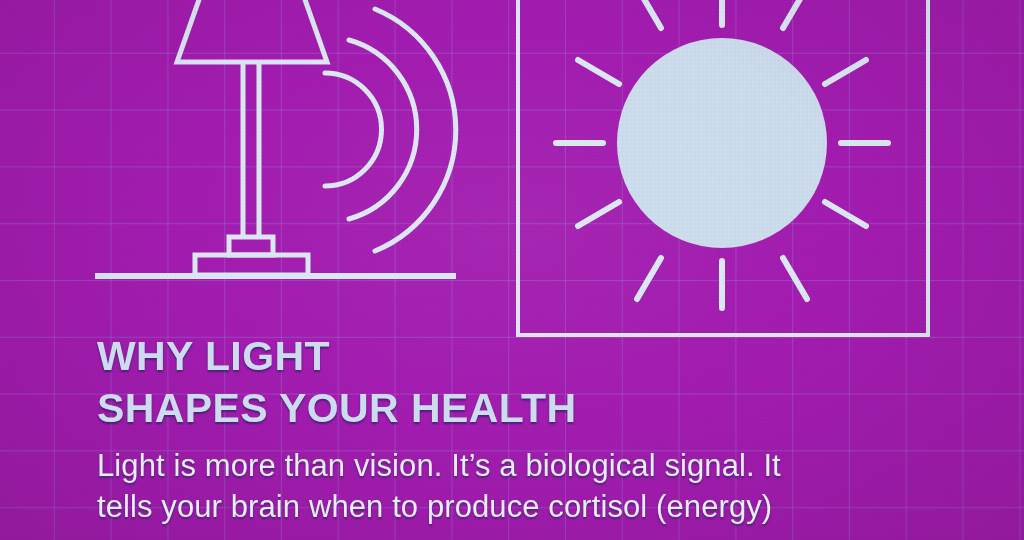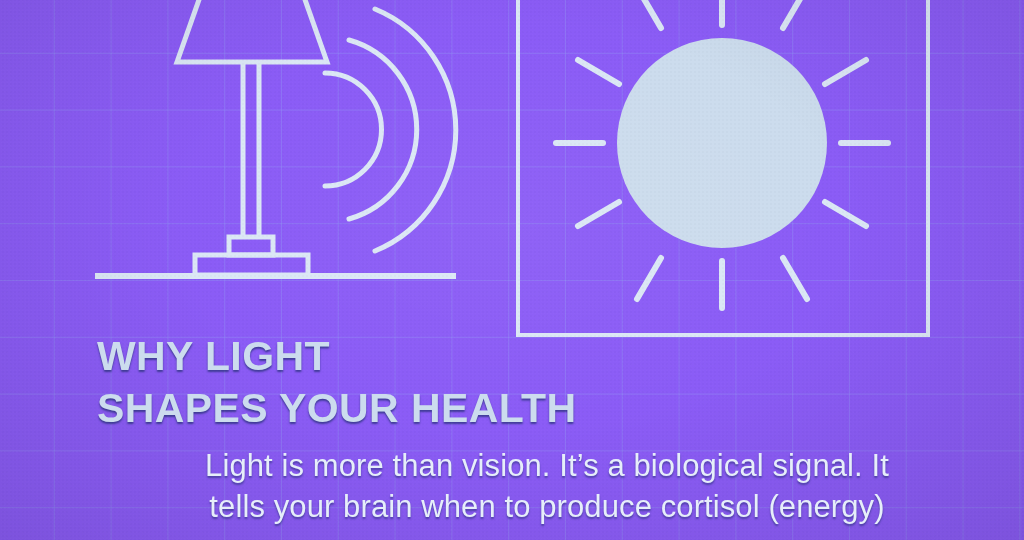--- a/index.html
+++ b/index.html
@@ -5,21 +5,21 @@
   html, body {
     margin: 0;
     padding: 0;
     background: #0d3f7d;
   }
   #stage {
     position: relative;
     width: 1024px;
     height: 540px;
     overflow: hidden;
-    background-color: #8b5cf6;
+    background-color: #a21caf;
     font-family: "Liberation Sans", sans-serif;
   }
 
   
   #grid {
     position: absolute;
     inset: 0;
     background-image:
       linear-gradient(to right, rgba(150,195,240,0.22) 1px, transparent 1px),
       linear-gradient(to bottom, rgba(150,195,240,0.22) 1px, transparent 1px);
@@ -82,21 +82,20 @@
   }
   #subcopy {
     margin: 12px 0 0 0;
     color: #e6eefa;
     font-size: 31px;
     font-weight: 400;
     line-height: 1.32;
     letter-spacing: 0.1px;
     text-shadow: 0 2px 2px rgba(6,35,78,0.45);
     white-space: pre-line;
-    text-align: center;
   }
 </style>
 </head>
 <body>
 
 <div id="stage">
 
   <div id="grid"></div>
 
   <svg class="art" viewBox="0 0 1024 540">

